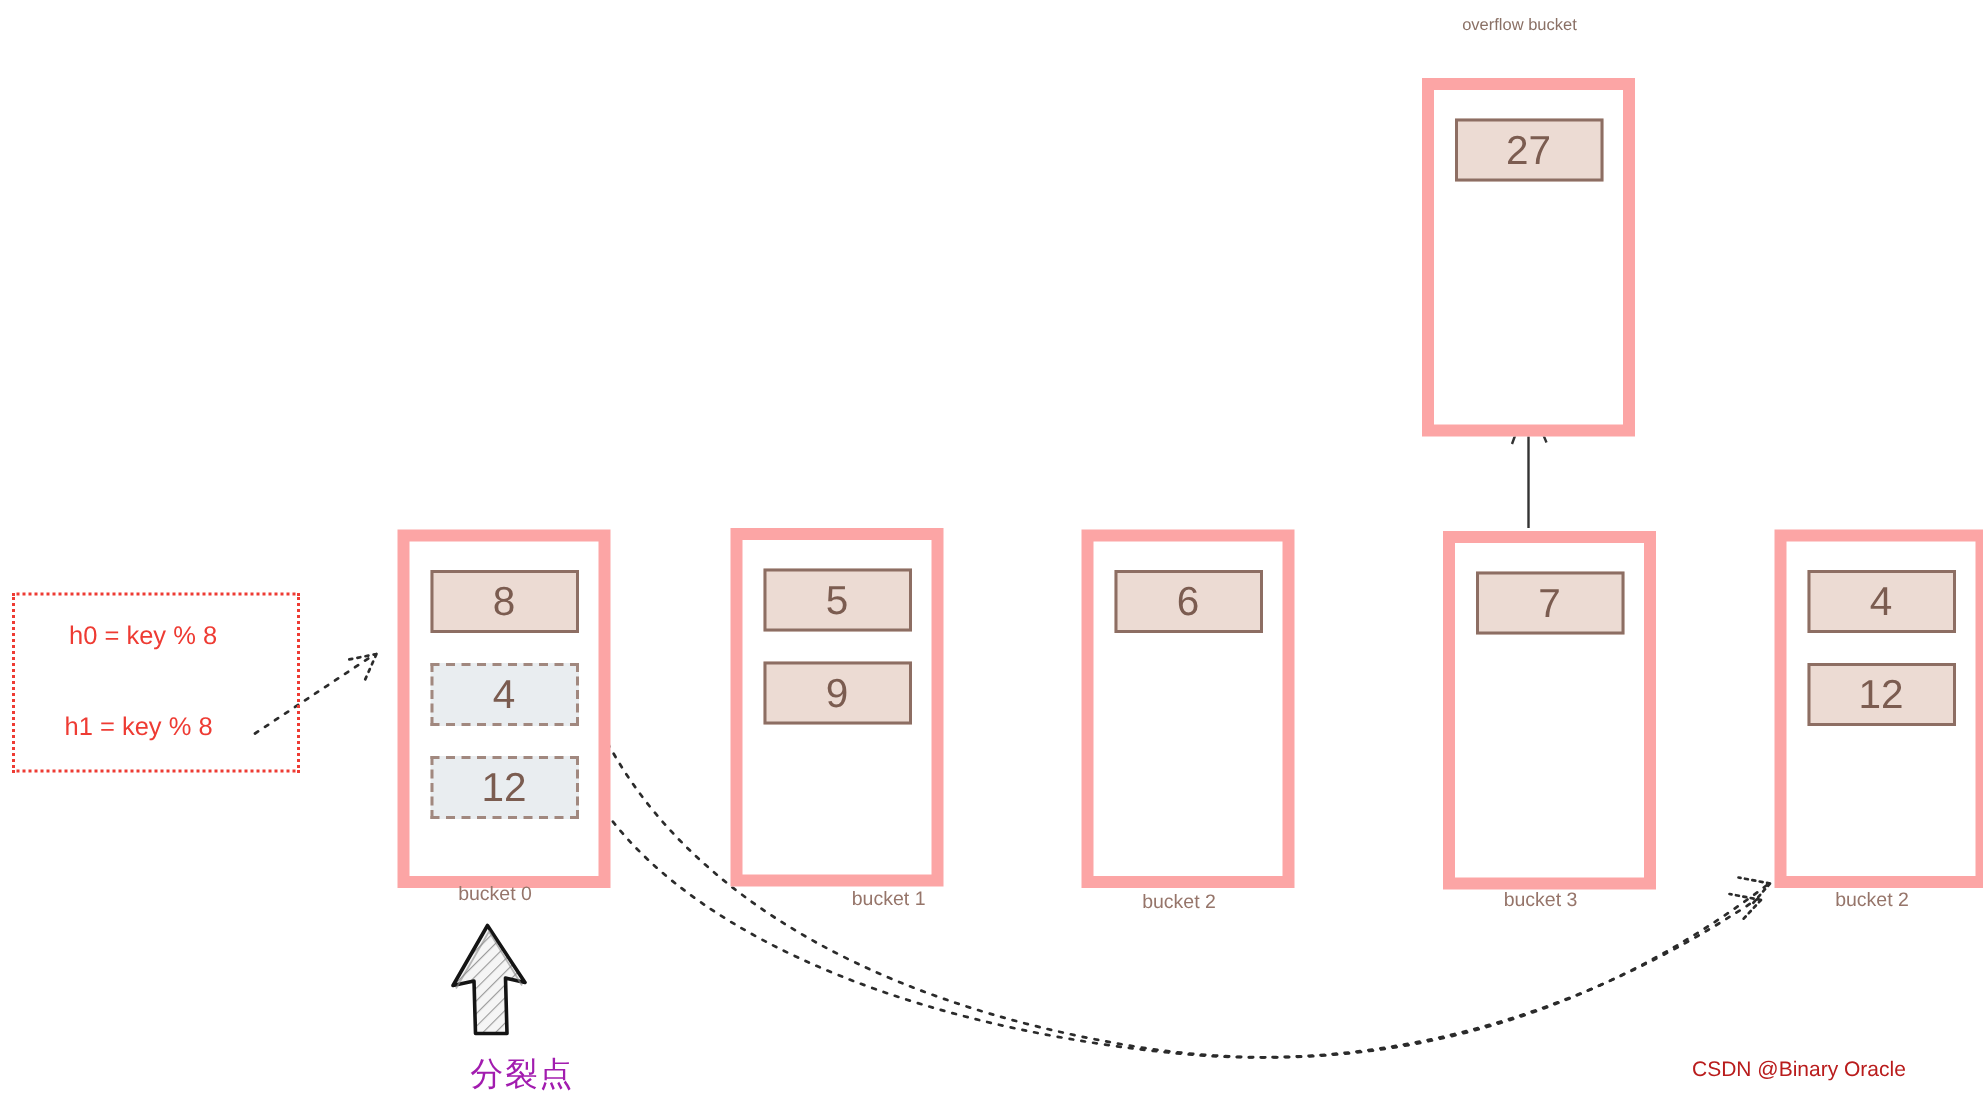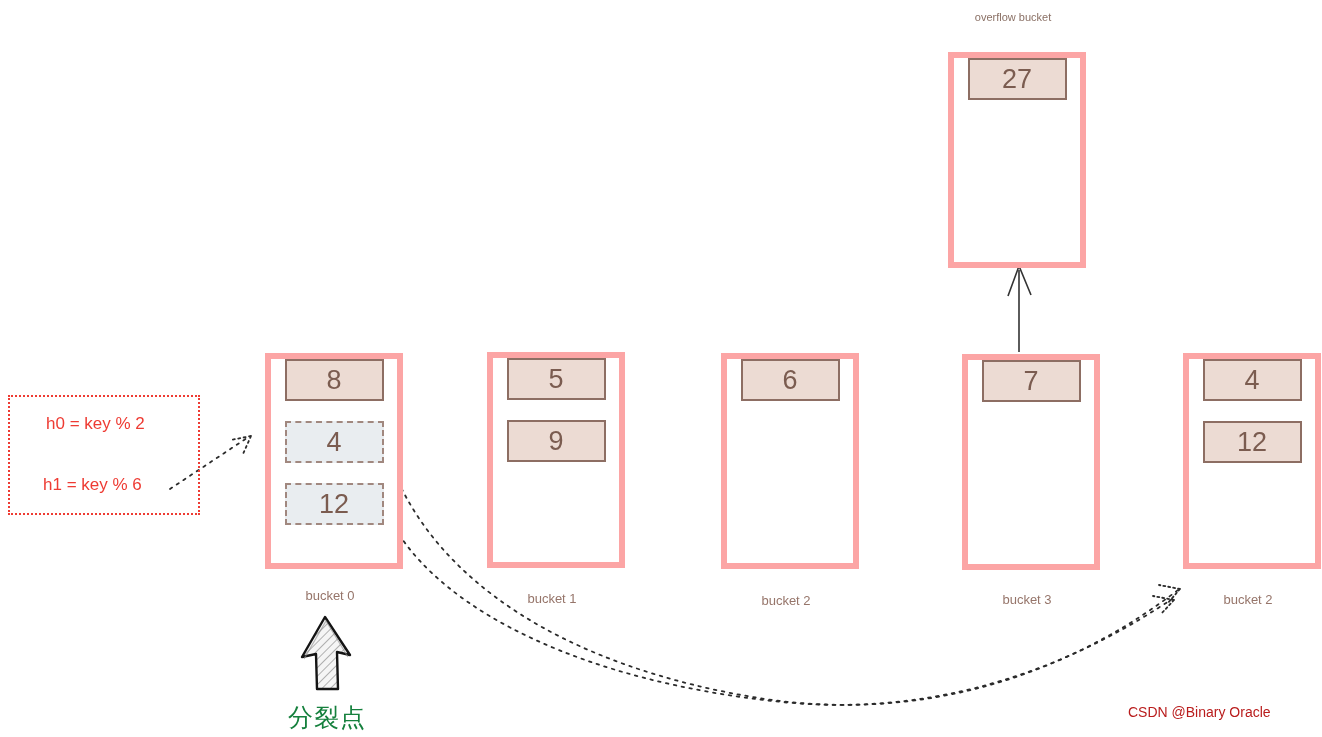--- a/index.html
+++ b/index.html
@@ -2,22 +2,22 @@
 <html><head>
 <meta charset="utf-8">
 <style>
   html,body{margin:0;padding:0;background:#ffffff;}
   #canvas{
     position:relative;width:1322px;height:737px;background:#ffffff;overflow:hidden;
     font-family:"Liberation Sans","DejaVu Sans",sans-serif;
   }
   #arrows{position:absolute;left:0;top:0;width:1322px;height:737px;pointer-events:none;z-index:1;}
   .bucket{
-    position:absolute;width:126px;height:204px;border:6px solid #fca5a5;background:#ffffff;
-    display:flex;flex-direction:column;align-items:center;gap:20px;
+    position:absolute;width:126px;height:204px;border:8px solid #fca5a5;background:#ffffff;
+    display:flex;flex-direction:column;align-items:center;padding-top:19px;gap:20px;
     box-sizing:content-box;z-index:2;
   }
   .cell{
     width:95px;height:38px;display:flex;align-items:center;justify-content:center;
     font-size:27px;color:#7b5c50;background:#ecdbd3;border:2px solid #8d6e63;
   }
   .cell.dashed{background:#e9edf0;border:2px dashed #a1887f;}
   .bucket-label{
     position:absolute;width:130px;text-align:center;font-size:13px;color:#96756a;z-index:2;
   }
@@ -25,34 +25,34 @@
     position:absolute;left:938px;top:11px;width:150px;text-align:center;
     font-size:11px;color:#8a7065;z-index:2;
   }
   #overflow-bucket{left:948px;top:52px;}
   #bucket-0{left:265px;top:353px;}
   #bucket-1{left:487px;top:352px;}
   #bucket-2{left:721px;top:353px;}
   #bucket-3{left:962px;top:354px;}
   #bucket-4{left:1183px;top:353px;}
   #label-0{left:265px;top:588px;}
-  #label-1{left:487px;top:591px;}
+  #label-1{left:487px;top:591px;text-align:right;}
   #label-2{left:721px;top:593px;}
   #label-3{left:962px;top:592px;}
   #label-4{left:1183px;top:592px;}
   #hash-box{
     position:absolute;left:8px;top:395px;width:188px;height:116px;
     border:2px dotted #ee3b33;z-index:2;
   }
   .hash-line{position:absolute;color:#ee3b33;font-size:17px;white-space:nowrap;}
   #hash-line-0{left:36px;top:17px;}
   #hash-line-1{left:33px;top:78px;}
   #split-label{
-    position:absolute;left:288px;top:701px;width:120px;
-    font-size:25px;color:#15803d;letter-spacing:1px;z-index:2;
+    position:absolute;left:288px;top:701px;width:120px;text-align:center;
+    font-size:22px;color:#a21caf;letter-spacing:1px;z-index:2;
   }
   #watermark{
     position:absolute;left:1128px;top:704px;font-size:14px;color:#b91c1c;z-index:2;
   }
 </style>
 </head>
 <body>
 
 <div id="canvas">
 
@@ -115,21 +115,21 @@
   </div>
   <div class="bucket-label" id="label-3">bucket 3</div>
 
   <div class="bucket" id="bucket-4">
     <div class="cell solid">4</div>
     <div class="cell solid">12</div>
   </div>
   <div class="bucket-label" id="label-4">bucket 2</div>
 
   <div id="hash-box">
-    <div class="hash-line" id="hash-line-0">h0 = key % 2</div>
-    <div class="hash-line" id="hash-line-1">h1 = key % 6</div>
+    <div class="hash-line" id="hash-line-0">h0 = key % 8</div>
+    <div class="hash-line" id="hash-line-1">h1 = key % 8</div>
   </div>
 
   <div id="split-label">分裂点</div>
 
   <div id="watermark">CSDN @Binary Oracle</div>
 
 </div>
 
 </body></html>

